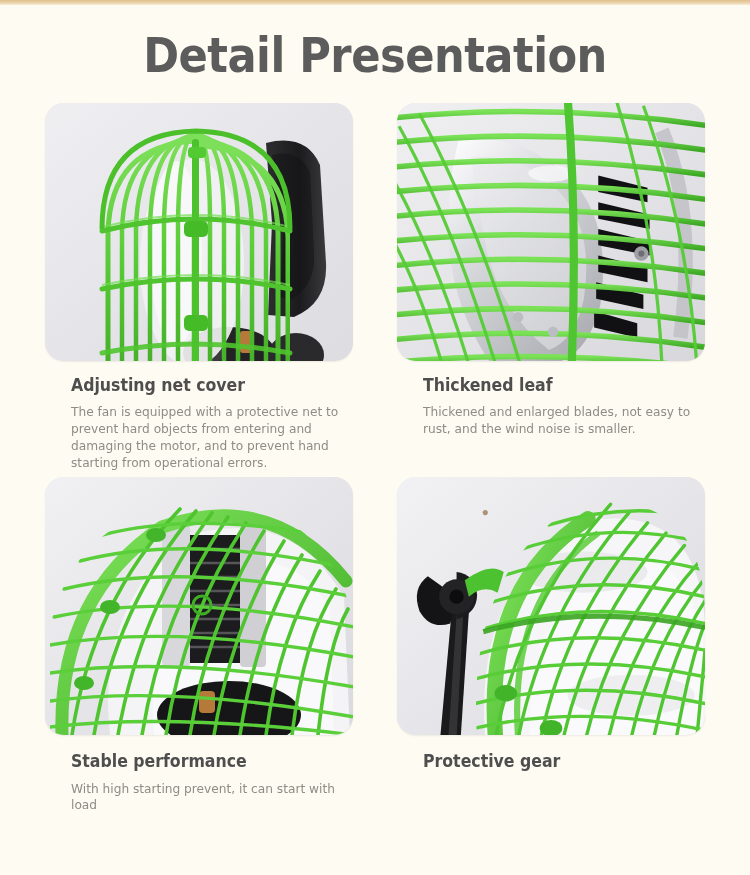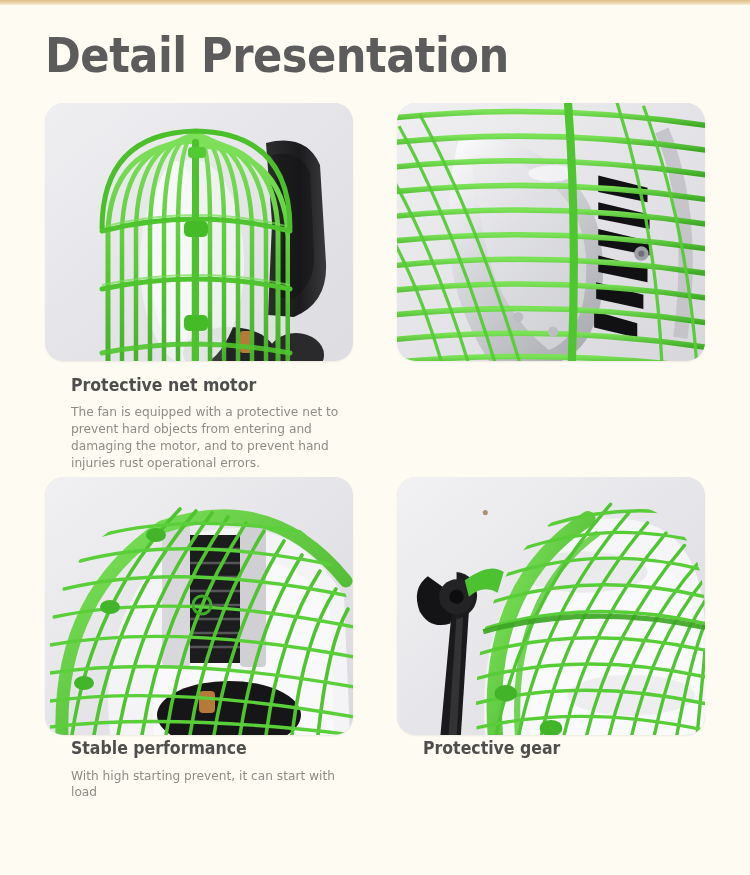--- a/index.html
+++ b/index.html
@@ -26,20 +26,21 @@
     background:linear-gradient(180deg,#E0C08D 0%,#EBD3AC 55%,#F7EDD8 100%);
   }
 
   .page {
     padding:0 45px;
     height:100%;
   }
 
   
   .page-title {
+    text-align:center;
     color:#5C5C5C;
     font-size:48px;
     font-weight:bold;
     letter-spacing:-0.5px;
     line-height:1;
     padding-top:31px;
     padding-bottom:24px;
     font-family:"DejaVu Sans", sans-serif;
     font-stretch:condensed;
   }
@@ -79,21 +80,21 @@
 
   .caption-body {
     color:#8E8C85;
     font-size:12.2px;
     line-height:1.38;
     font-family:"DejaVu Sans", sans-serif;
     max-width:310px;
   }
 
   
-  .row-2 .caption { padding-top:3px; }
+  .row-2 .caption { padding-top:16px; }
 </style>
 </head>
 <body>
 
 <div class="top-band"></div>
 
 <div class="page">
 
   <h1 class="page-title">Detail Presentation</h1>
 
@@ -167,22 +168,22 @@
 
           <rect x="148" y="36" width="7" height="240" rx="3" fill="#4CC22D"></rect>
           <rect x="140" y="118" width="24" height="16" rx="5" fill="#46BB28"></rect>
           <rect x="140" y="212" width="24" height="16" rx="5" fill="#46BB28"></rect>
           <rect x="144" y="44" width="18" height="11" rx="4" fill="#52CB33"></rect>
 
           <path d="M58 126 Q58 30 152 28 Q246 30 246 126" fill="none" stroke="#4BC02B" stroke-width="5"></path>
         </svg>
       </div>
       <div class="caption">
-        <div class="caption-title">Protective net motor</div>
-        <div class="caption-body">The fan is equipped with a protective net to prevent hard objects from entering and damaging the motor, and to prevent hand injuries rust operational errors.</div>
+        <div class="caption-title">Adjusting net cover</div>
+        <div class="caption-body">The fan is equipped with a protective net to prevent hard objects from entering and damaging the motor, and to prevent hand starting from operational errors.</div>
       </div>
     </div>
 
     <div class="feature">
       <div class="photo-frame">
         <svg viewBox="0 0 300 258" preserveAspectRatio="xMidYMid slice">
           <defs>
             <linearGradient id="bg2" x1="0" y1="0" x2="1" y2="1">
               <stop offset="0%" stop-color="#F0F0F2"></stop>
               <stop offset="60%" stop-color="#E2E2E6"></stop>
@@ -243,20 +244,24 @@
             <path d="M214 2 Q252 120 258 258"></path>
             <path d="M240 6 Q282 120 292 258"></path>
           </g>
 
           <path d="M166 -4 Q176 120 170 262" fill="none" stroke="#4FC531" stroke-width="8" stroke-linecap="round"></path>
 
           <circle cx="118" cy="212" r="5" fill="#BCBDC2"></circle>
           <circle cx="152" cy="226" r="5" fill="#BCBDC2"></circle>
         </svg>
       </div>
+      <div class="caption">
+        <div class="caption-title">Thickened leaf</div>
+        <div class="caption-body">Thickened and enlarged blades, not easy to rust, and the wind noise is smaller.</div>
+      </div>
     </div>
 
     <div class="feature row-2">
       <div class="photo-frame">
         <svg viewBox="0 0 310 258" preserveAspectRatio="xMidYMid slice">
           <defs>
             <linearGradient id="bg3" x1="0" y1="0" x2="1" y2="1">
               <stop offset="0%" stop-color="#F1F1F3"></stop>
               <stop offset="55%" stop-color="#E4E4E8"></stop>
               <stop offset="100%" stop-color="#D9D9DE"></stop>

